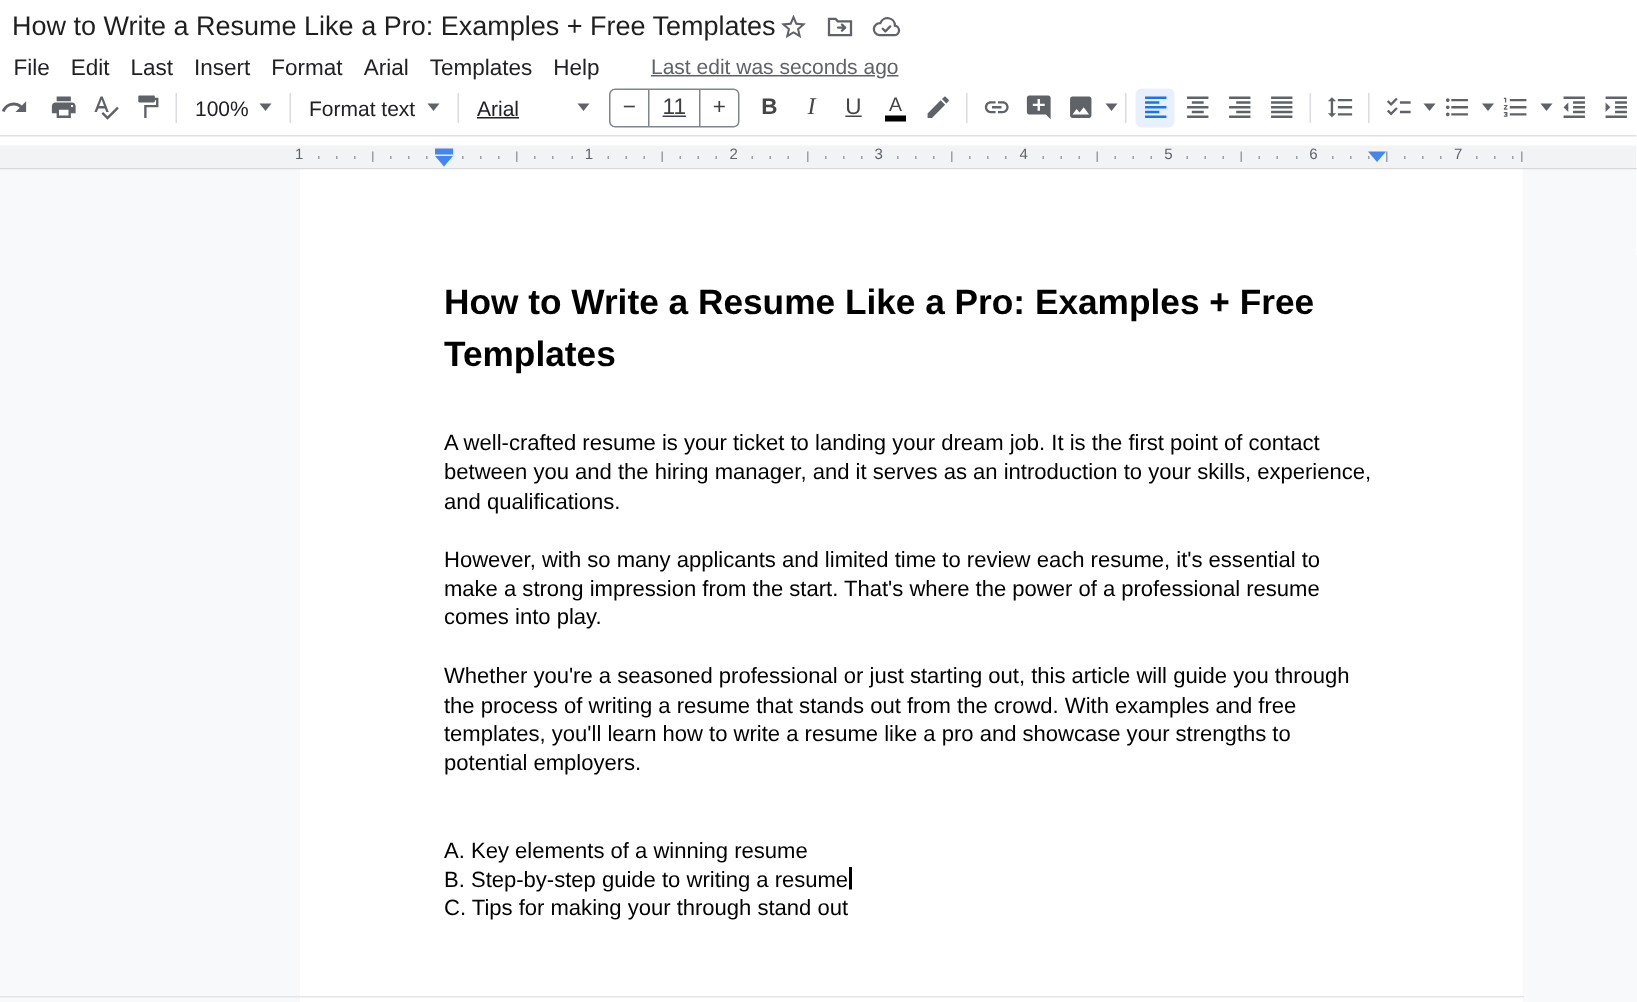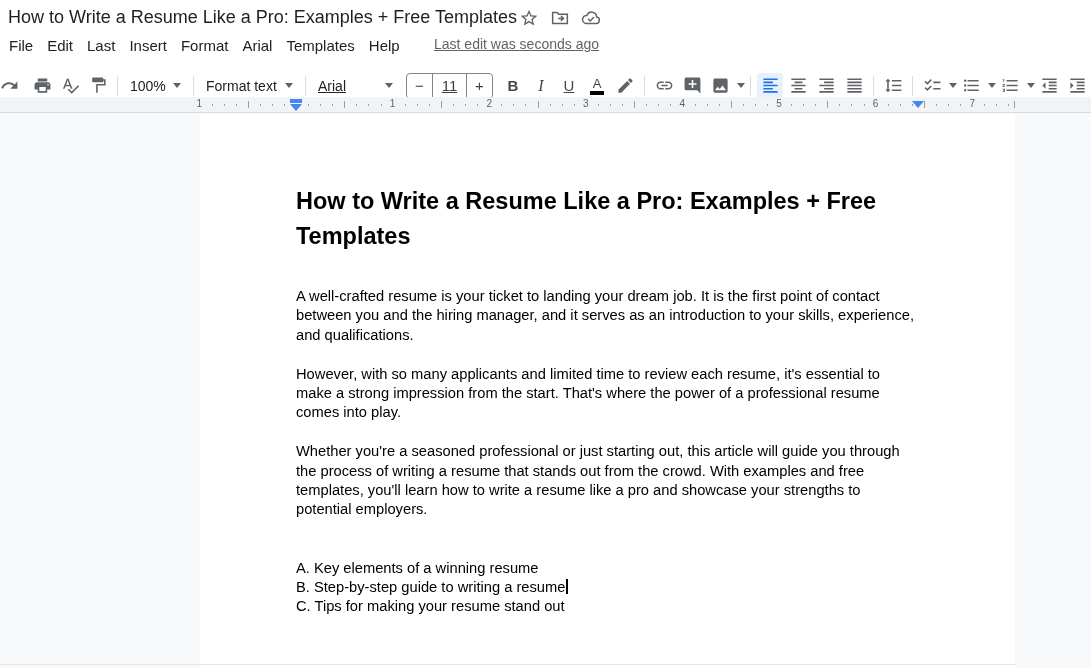--- a/index.html
+++ b/index.html
@@ -12,21 +12,21 @@
   .titlebar{position:absolute;left:0;top:0;width:100%;height:32px;}
   .doc-title{position:absolute;left:8px;top:7px;font-size:18px;color:#1f1f1f;white-space:nowrap;}
   .title-icons{position:absolute;left:519px;top:8px;display:flex;gap:11px;align-items:center;}
   .tico{width:20px;height:20px;color:#5f6368;}
   .tico svg{width:20px;height:20px;display:block;}
   
   .menubar{position:absolute;left:2px;top:33px;height:24px;display:flex;align-items:center;}
   .menu-item{font-size:15px;color:#202124;padding:2px 7px;border-radius:4px;white-space:nowrap;}
   .last-edit{font-size:14px;color:#5f6368;text-decoration:underline;margin-left:14px;white-space:nowrap;}
   
-  .toolbar{position:absolute;left:0;top:67px;width:100%;height:37px;background:#fff;
+  .toolbar{position:absolute;left:0;top:53px;width:100%;height:37px;background:#fff;
     border-bottom:1px solid #e0e0e0;display:flex;align-items:center;overflow:hidden;}
   .tb-btn{height:26px;min-width:26px;border-radius:4px;display:flex;align-items:center;justify-content:center;
     color:#444746;margin:0 1px;position:relative;}
   .tb-btn svg{width:19px;height:19px;display:block;fill:#5f6368;}
   .tb-btn.active{background:#e8f0fe;}
   .tb-btn.active svg{fill:#1a73e8;}
   .tb-divider{width:1px;height:20px;background:#dadce0;margin:0 5px;flex:0 0 1px;}
   .tb-dd{display:flex;align-items:center;gap:4px;padding:0 7px;height:26px;border-radius:4px;}
   .tb-dd .lbl{font-size:14px;color:#202124;white-space:nowrap;}
   .dd-arrow{width:0;height:0;border-left:4px solid transparent;border-right:4px solid transparent;
@@ -326,17 +326,17 @@
 
 <div class="canvas">
   <div class="page">
     <div class="doc-content" id="doc-content">
         <div class="blk h1"><span>How to Write a Resume Like a Pro: Examples + Free Templates</span></div>
         <div class="blk p"><span>A well-crafted resume is your ticket to landing your dream job. It is the first point of contact between you and the hiring manager, and it serves as an introduction to your skills, experience, and qualifications.</span></div>
         <div class="blk p"><span>However, with so many applicants and limited time to review each resume, it's essential to make a strong impression from the start. That's where the power of a professional resume comes into play.</span></div>
         <div class="blk p" style="margin-bottom: 38.8px;"><span>Whether you're a seasoned professional or just starting out, this article will guide you through the process of writing a resume that stands out from the crowd. With examples and free templates, you'll learn how to write a resume like a pro and showcase your strengths to potential employers.</span></div>
         <div class="blk line"><span>A. Key elements of a winning resume</span></div>
         <div class="blk line"><span>B. Step-by-step guide to writing a resume</span><span class="caret"></span></div>
-        <div class="blk line"><span>C. Tips for making your resume stand out</span></div>
+        <div class="blk line"><span>C. Tips for making your through stand out</span></div>
       </div>
   </div>
 </div>
 <div class="bottom-line"></div>
 
 </body></html>

